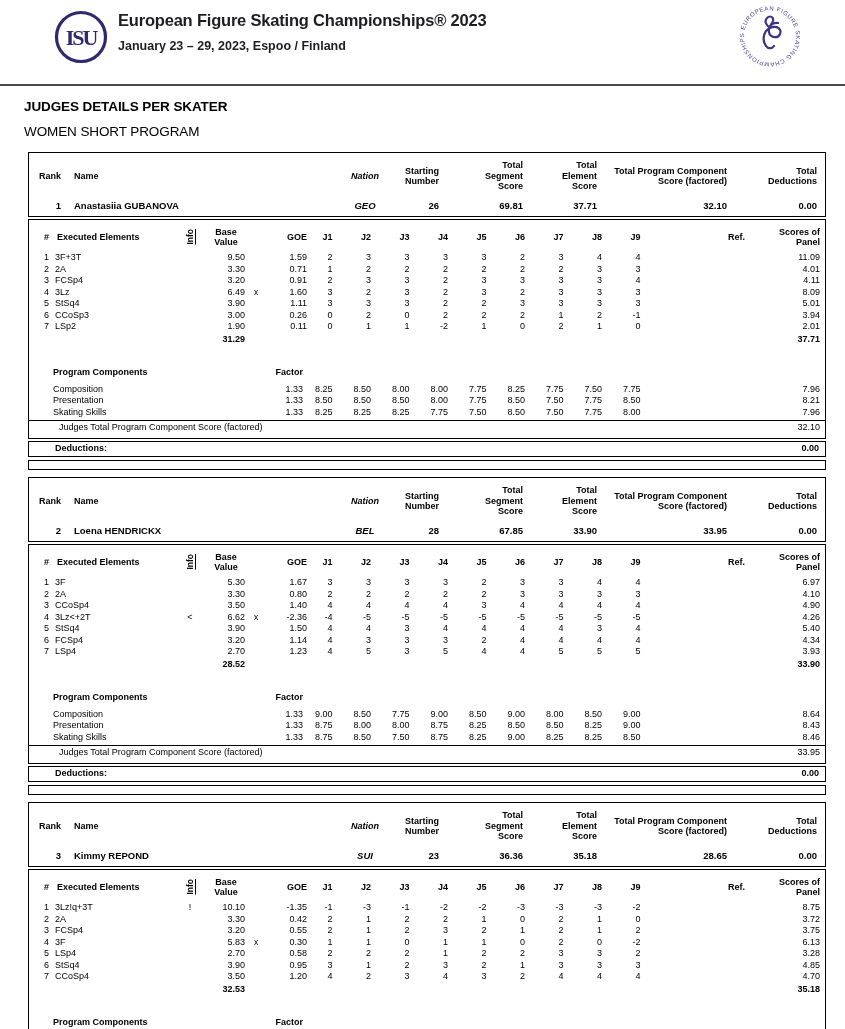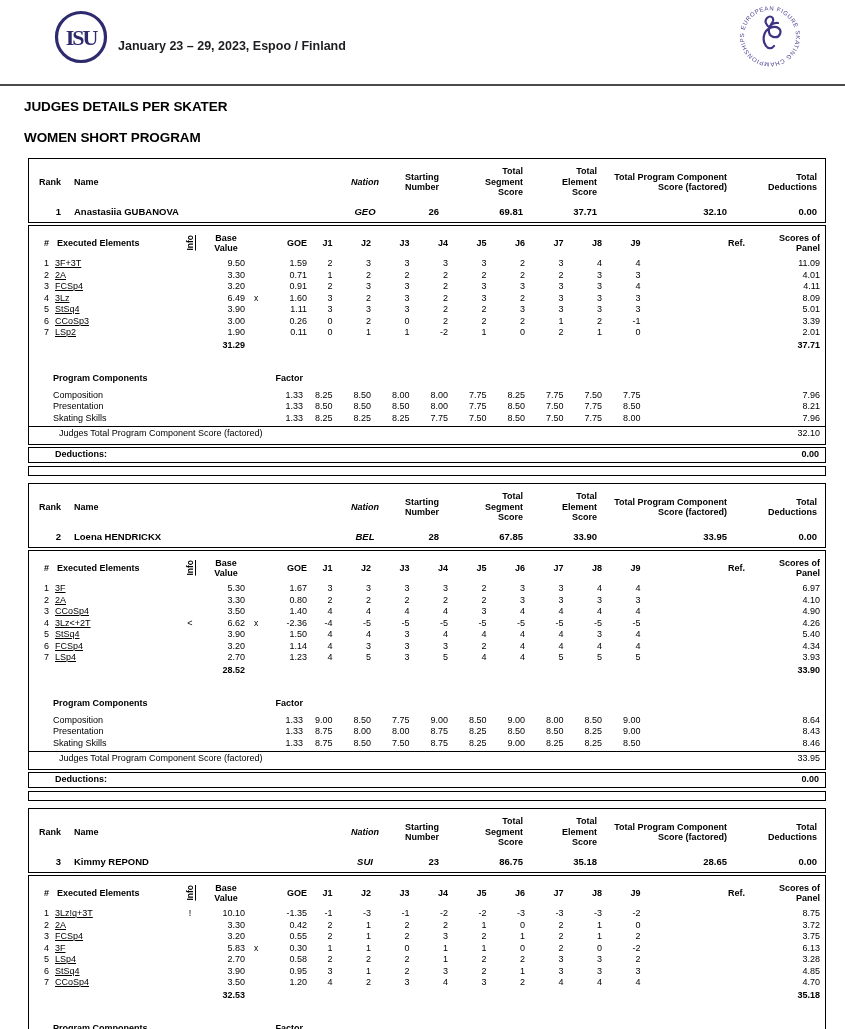--- a/index.html
+++ b/index.html
@@ -10,21 +10,21 @@
     -webkit-font-smoothing:antialiased;
   }
   
   .topbar { position:relative; height:86px; border-bottom:2px solid #4a4a4a; }
   .isu-logo { position:absolute; left:54px; top:10px; }
   .doc-title { position:absolute; left:118px; top:11px; font-size:16.5px; font-weight:bold; color:#1d1d22; letter-spacing:-0.2px; }
   .doc-subtitle { position:absolute; left:118px; top:39px; font-size:12.5px; font-weight:bold; color:#1d1d22; }
   .event-logo { position:absolute; left:736px; top:1px; }
   .headings { padding-left:24px; }
   .h1 { margin-top:13px; font-size:13.5px; font-weight:bold; letter-spacing:-0.1px; }
-  .h2 { margin-top:16px; font-size:13.5px; font-weight:bold; letter-spacing:-0.1px; }
+  .h2 { margin-top:10px; font-size:13.5px; font-weight:normal; letter-spacing:-0.1px; }
 
   
   #skaters { padding:13px 19px 0 28px; }
   .skater { margin-bottom:7px; }
   .pre { white-space:pre-line; }
 
   .summary { border:1px solid #000; padding:3px 0 4px 0; }
   .sg { display:grid; grid-template-columns:36px 1fr 60px 52px 84px 74px 130px 90px; }
   .summary-head { font-weight:bold; font-size:9px; min-height:40px; align-items:center; line-height:10.5px; }
   .summary-row  { font-weight:bold; font-size:9.5px; margin-top:4px; line-height:12px; }
@@ -41,21 +41,21 @@
   .name-h { padding-left:8px; }
   .info-rot { writing-mode:vertical-rl; transform:rotate(180deg); text-decoration:underline; font-size:8.5px; justify-self:center; }
   .bc { text-align:right; padding-right:6px; }
   .xc { padding-left:3px; font-size:8.5px; }
   .gc { text-align:right; padding-right:2px; }
   .jc { text-align:right; padding-right:15px; }
   .refc { text-align:right; padding-right:8px; }
   .pc { text-align:right; padding-right:5px; }
   .erow { font-size:9px; line-height:11.5px; }
   .erow .num { text-align:right; }
-  .erow .name { padding-left:6px;text-decoration:underline; }
+  .erow .name { padding-left:6px; }
   .erow .info { text-align:center; }
   .total-row { font-weight:bold; font-size:9px; line-height:12px; }
   .pc-gap { height:21px; }
   .pc-head { font-weight:bold; font-size:9px; line-height:13px; margin-bottom:5px; }
   .span-label { grid-column:1/4; padding-left:24px; }
   .span-factor { grid-column:4/7; text-align:right; padding-right:6px; }
   .crow { font-size:9px; line-height:11.5px; }
   .jt-row { border-top:1px solid #000; margin-top:2px; display:flex; justify-content:space-between; font-weight:normal; font-size:9px; line-height:13px; padding:0 5px 0 30px; }
   .ded-box { border:1px solid #000; margin-top:2px; display:flex; justify-content:space-between; font-weight:bold; font-size:9px; line-height:13px; padding:0 6px 1px 26px; }
   .spacer-box { border:1px solid #000; height:10px; margin-top:3px; }
@@ -64,20 +64,21 @@
 </head>
 <body>
 
 <div class="topbar">
   <div class="isu-logo">
     <svg width="54" height="54" viewBox="0 0 54 54">
       <circle cx="27" cy="27" r="24.5" fill="none" stroke="#2e2a6e" stroke-width="3.2"></circle>
       <text x="27" y="35" text-anchor="middle" style="font-family:'Liberation Serif',serif;font-weight:bold;font-size:22px;fill:#2e2a6e;letter-spacing:-2px">ISU</text>
     </svg>
   </div>
+  <div class="doc-title">European Figure Skating Championships® 2023</div>
   <div class="doc-subtitle">January 23 – 29, 2023, Espoo / Finland</div>
   <div class="event-logo">
     <svg width="68" height="68" viewBox="0 0 68 68">
       <defs>
         <path id="circpath" d="M 8 34 A 26 26 0 1 1 7.99 34.2"></path>
       </defs>
       <text style="font-family:'Liberation Sans',sans-serif;font-size:6px;fill:#4b4191;letter-spacing:0.6px">
         <textPath href="#circpath">· EUROPEAN FIGURE SKATING CHAMPIONSHIPS® · ESPOO 2023</textPath>
       </text>
       <path d="M30 45 C 26 40, 27 30, 34 27 C 41 24, 46 28, 44 33 C 42 38, 34 37, 33 31 C 32 26, 36 21, 42 22 M 34 27 C 30 24, 28 20, 31 17 C 34 14, 38 16, 37 20 C 36 23, 33 25, 34 27 M30 45 C 32 48, 36 48, 38 45" fill="none" stroke="#3c3383" stroke-width="2.2" stroke-linecap="round"></path>
@@ -264,21 +265,21 @@
     <div class="jc">2</div>
     <div class="jc">0</div>
     <div class="jc">2</div>
     <div class="jc">2</div>
     <div class="jc">2</div>
     <div class="jc">1</div>
     <div class="jc">2</div>
     <div class="jc">-1</div>
     <div></div>
     <div class="refc"></div>
-    <div class="pc">3.39</div>
+    <div class="pc">3.94</div>
   </div>
 
   <div class="g erow">
     <div class="num">7</div>
     <div class="name">LSp2</div>
     <div class="info"></div>
     <div class="bc">1.90</div>
     <div class="xc"></div>
     <div class="gc">0.11</div>
     <div class="jc">0</div>
@@ -709,21 +710,21 @@
         <div class="s-right pre">Total Program Component
 Score (factored)</div>
         <div class="s-right pre">Total
 Deductions</div>
       </div>
       <div class="sg summary-row">
         <div class="s-rank">3</div>
         <div class="s-name">Kimmy REPOND</div>
         <div class="s-nation">SUI</div>
         <div class="s-right">23</div>
-        <div class="s-right">86.75</div>
+        <div class="s-right">36.36</div>
         <div class="s-right">35.18</div>
         <div class="s-right">28.65</div>
         <div class="s-right">0.00</div>
       </div>
     </div>
 
     <div class="details">
       <div class="g details-head">
         <div class="num-h">#</div>
         <div class="name-h">Executed Elements</div>

